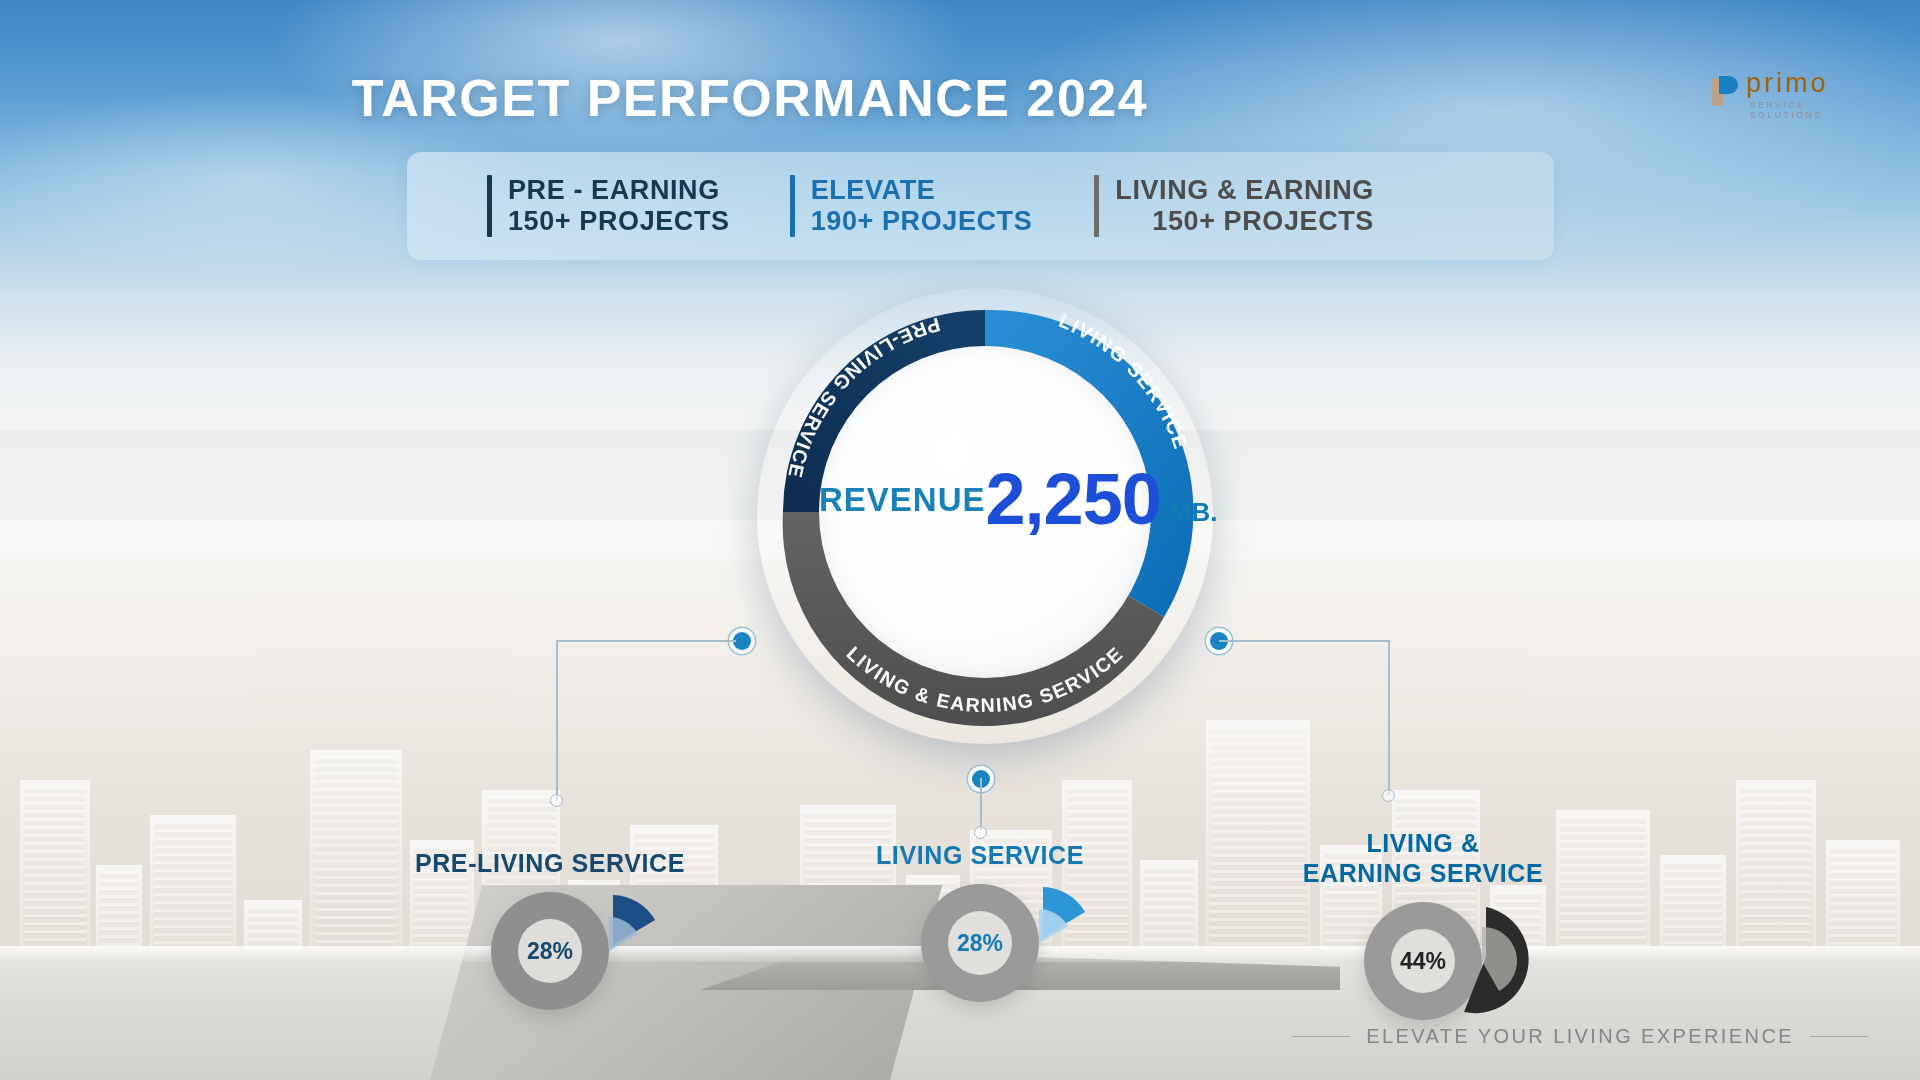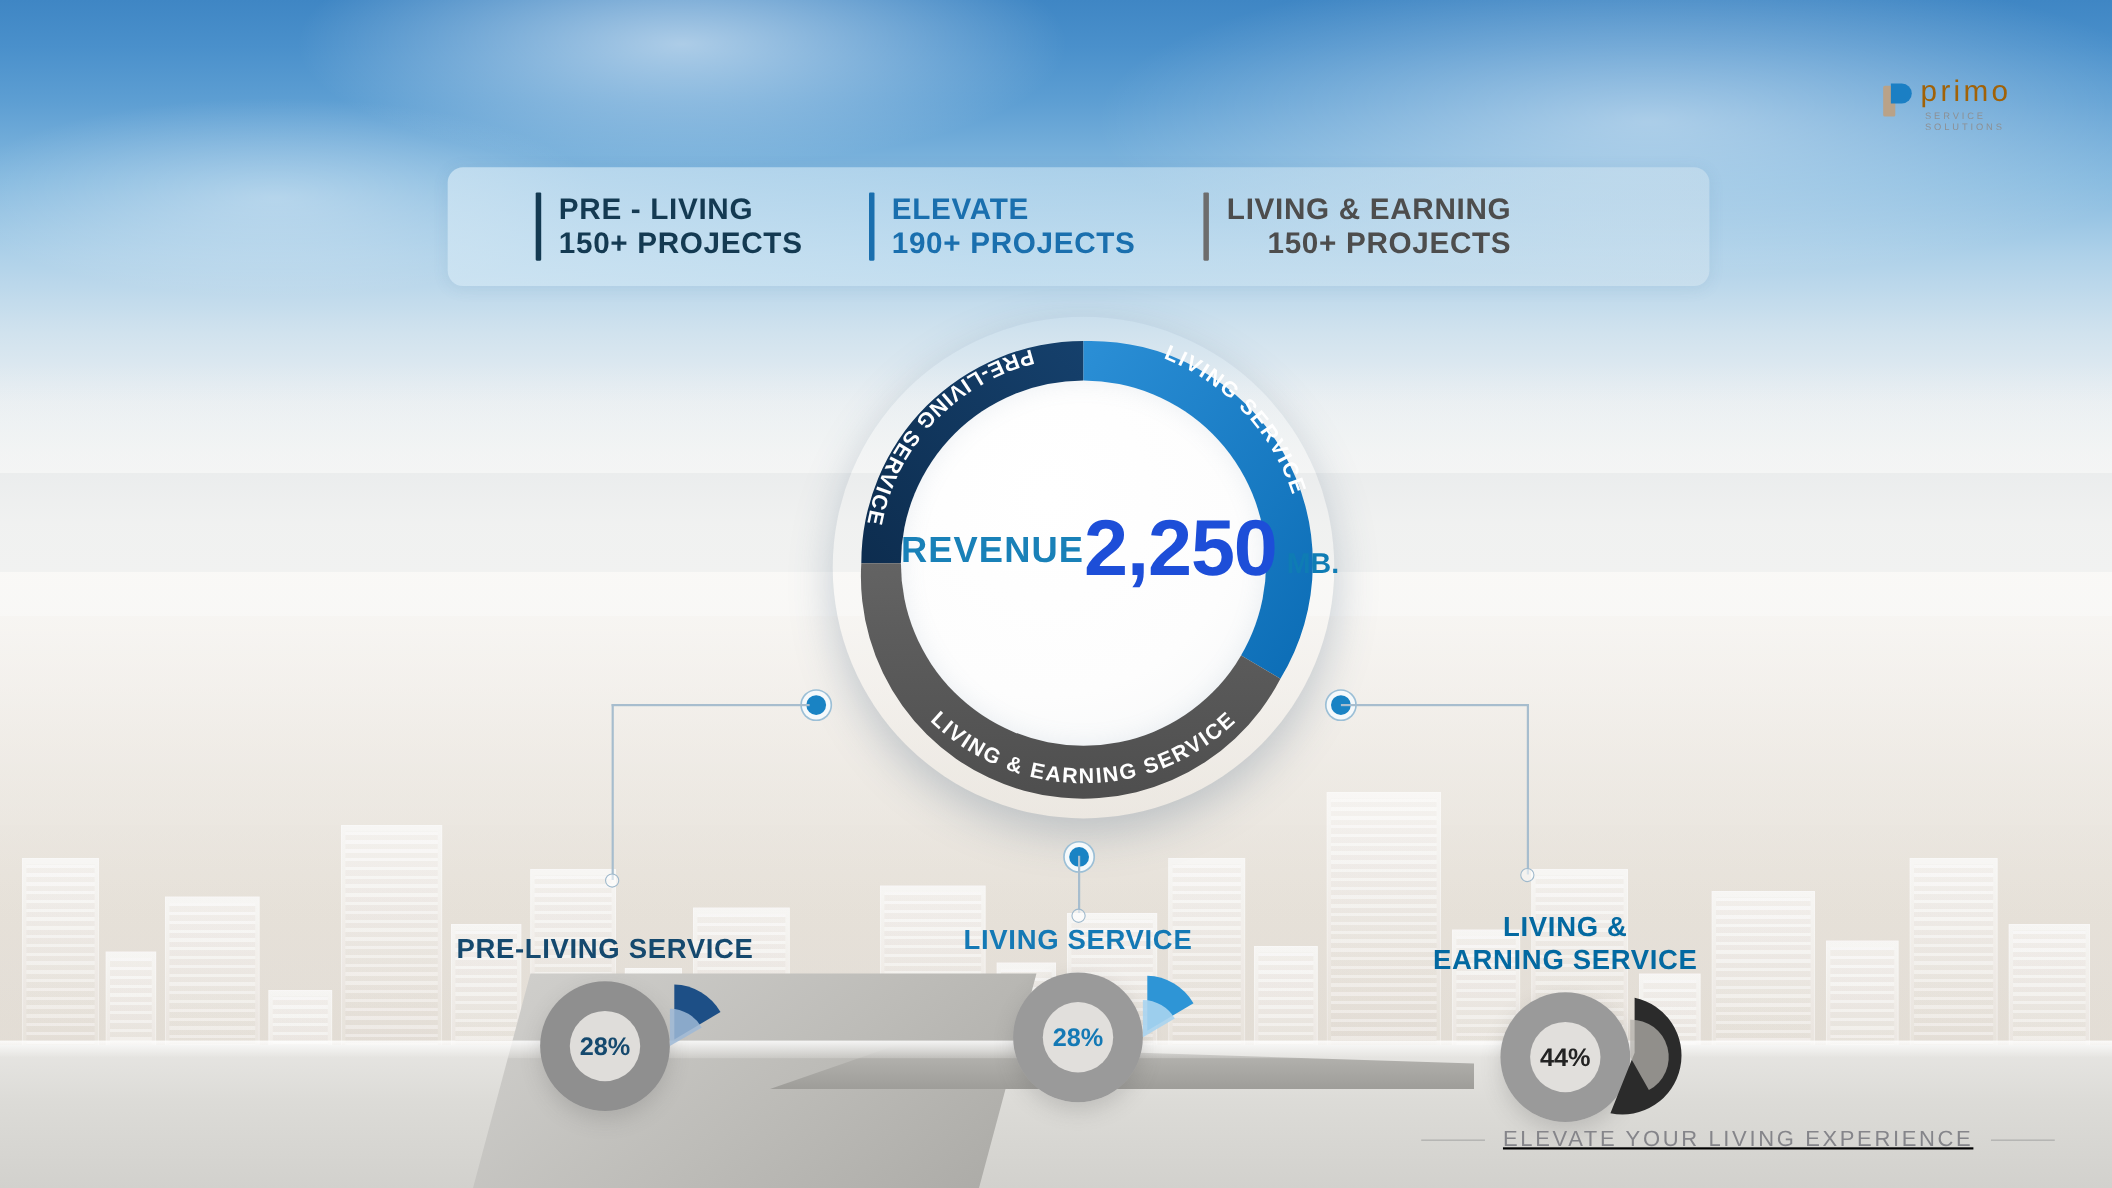--- a/index.html
+++ b/index.html
@@ -131,21 +131,21 @@
   .item-label { font-size:25px; font-weight:bold; letter-spacing:.6px; line-height:1.2; white-space:pre-line; }
   .mini { position:relative; width:118px; height:118px; margin:14px auto 0; }
   .mini-ring { position:absolute; inset:0; border-radius:50%;
      box-shadow:0 8px 18px rgba(90,90,90,.22); }
   .mini-hole { position:absolute; left:27px; top:27px; width:64px; height:64px; border-radius:50%;
      background:rgba(240,238,234,.82); display:flex; align-items:center; justify-content:center; }
   .mini-pct { font-size:23px; font-weight:bold; }
   .wedge { position:absolute; width:118px; height:118px; }
 
   
-  .footer { position:absolute; right:52px; bottom:32px; display:flex; align-items:center; gap:16px;text-decoration:underline; }
+  .footer { position:absolute; right:52px; bottom:32px; display:flex; align-items:center; gap:16px; }
   .footer .dash { width:58px; height:1.5px; background:#a9a9a7; }
   .footer .tag { font-size:20px; color:#85858a; letter-spacing:2.4px; white-space:nowrap; }
 </style>
 </head>
 <body>
 
 <div id="stage">
 
   <div class="bg-sky"></div>
   <div class="bg-haze"></div>
@@ -173,35 +173,36 @@
     <div class="bld" style="left:1660px;width:66px;  height:225px;"></div>
     <div class="bld" style="left:1736px;width:80px;  height:300px;"></div>
     <div class="bld" style="left:1826px;width:74px;  height:240px;"></div>
   </div>
   <div class="bg-fog"></div>
   <div class="roof-main"></div>
   <div class="roof-slabA"></div>
   <div class="roof-slabB"></div>
   <div class="roof-edge"></div>
 
+  <div class="title">TARGET PERFORMANCE 2024</div>
 
   <div class="logo">
     <svg class="logo-mark" viewBox="0 0 34 36">
       <rect x="2" y="6" width="11" height="28" rx="1.5" fill="#b9a288"></rect>
       <path d="M9 4 h10 a9 9 0 0 1 0 18 h-10 z" fill="#1b7fc4"></path>
     </svg>
     <div class="logo-word">primo</div>
     <div class="logo-sub">SERVICE SOLUTIONS</div>
   </div>
 
   <div class="statsbar">
     <div class="stat stat-1">
       <div class="bar" style="background:#143a52"></div>
       <div class="txt" style="color:#143a52">
-        <div>PRE - LIVING</div>
+        <div>PRE - EARNING</div>
         <div>150+  PROJECTS</div>
       </div>
     </div>
     <div class="stat stat-2">
       <div class="bar" style="background:#1a6fae"></div>
       <div class="txt" style="color:#1a6fae">
         <div>ELEVATE</div>
         <div>190+ PROJECTS</div>
       </div>
     </div>

